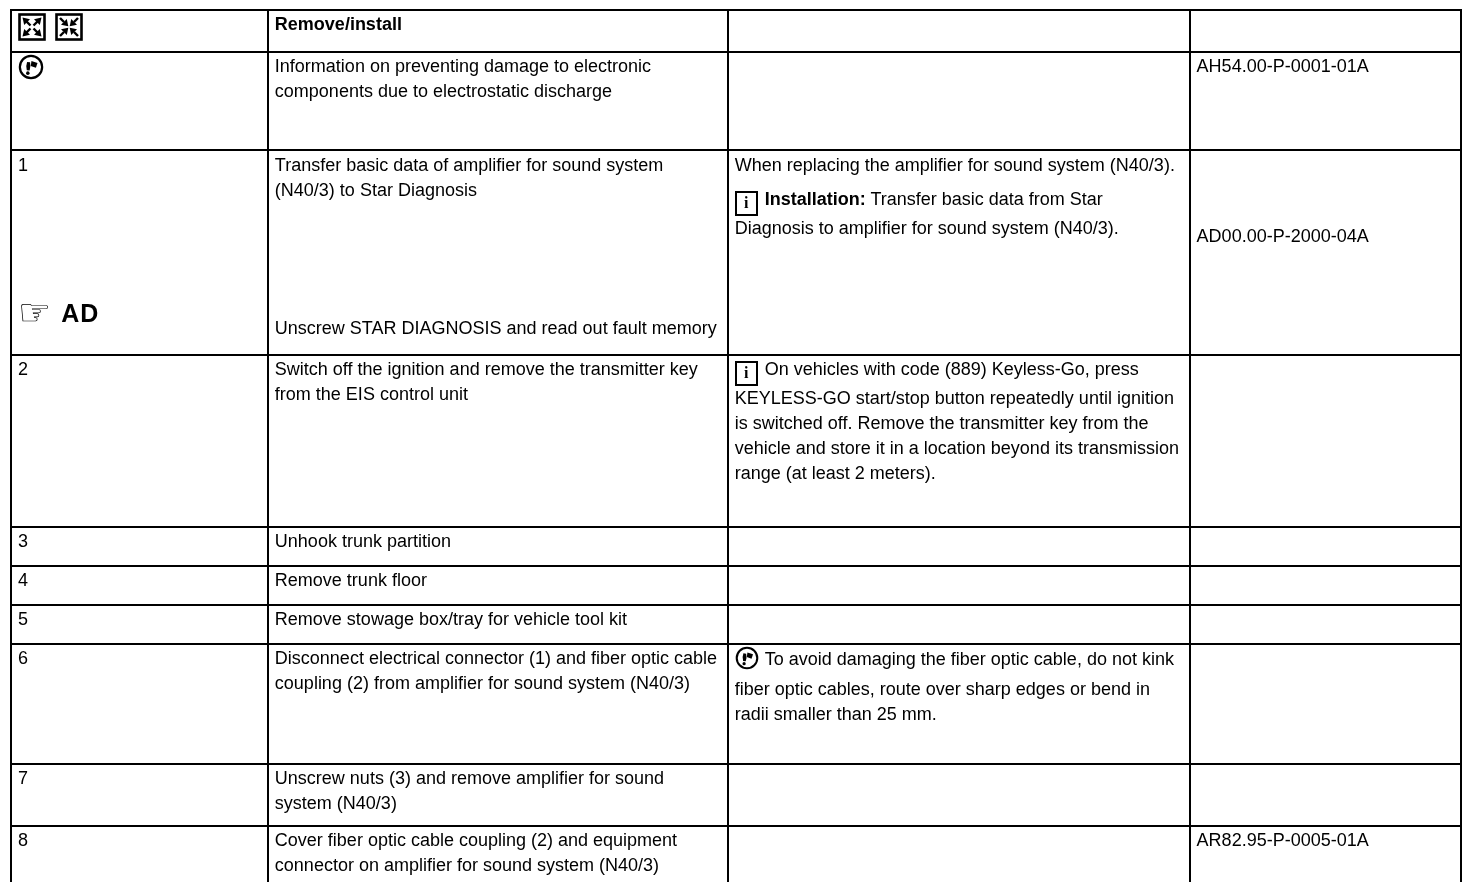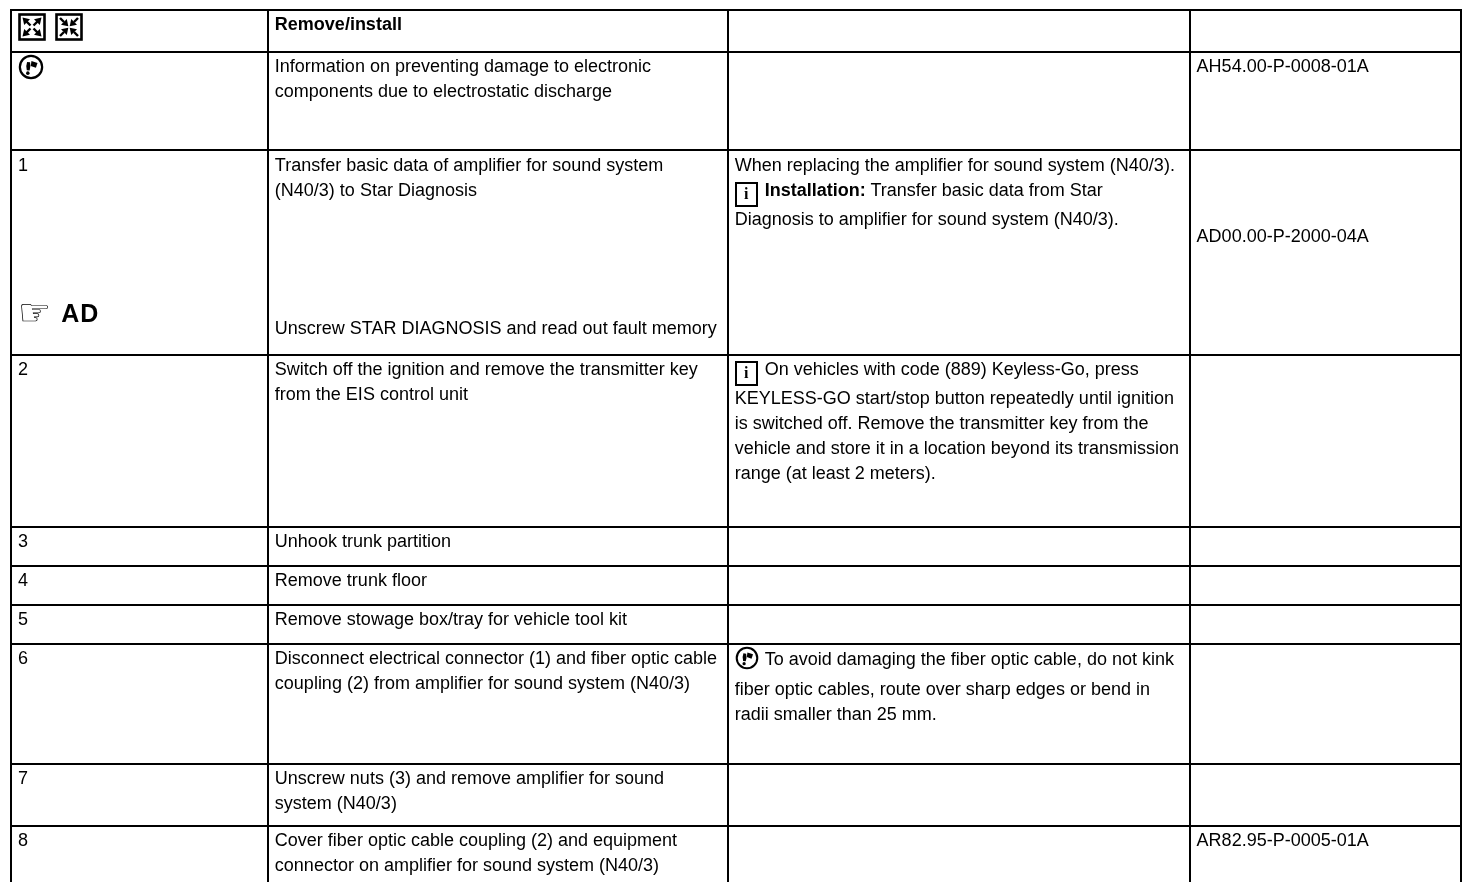--- a/index.html
+++ b/index.html
@@ -34,21 +34,21 @@
   .hand-label{font-weight:bold;font-size:25px;letter-spacing:1px;margin-left:10px}
   .code{white-space:nowrap}
   .code-bottom{margin-bottom:22px}
   .ibox{
     display:inline-block;width:19px;height:21px;border:2.5px solid #000;
     font-family:"Liberation Serif",serif;font-weight:bold;font-size:16px;
     line-height:20px;text-align:center;margin-right:7px;vertical-align:-3px;
   }
   .circ-icon{display:inline-block;vertical-align:-5px;margin-right:6px}
   .note-p{margin:0}
-  .note-p + .note-p{}
+  .note-p + .note-p{margin-top:9px}
   .b{font-weight:bold}
 </style>
 </head>
 <body>
 
 <table class="proc">
   <colgroup>
       <col class="c1">
       <col class="c2">
       <col class="c3">
@@ -111,21 +111,21 @@
           <circle cx="10.6" cy="20.6" r="1.9" fill="#000"></circle>
           <path d="M14.5 7.5 l6.5 2.2 -1.7 5.2 -5.6 -2 z" fill="#000"></path>
         </svg>
       </span>
     </td>
     <td>
       <span>Information on preventing damage to electronic components due to electrostatic discharge</span>
     </td>
     <td></td>
     <td>
-      <span class="code">AH54.00-P-0008-01A</span>
+      <span class="code">AH54.00-P-0001-01A</span>
     </td>
   </tr>
 
   <tr class="r1">
     <td>
       <div class="stack">
         <div>1</div>
         <div class="bottom">
           <span class="hand-ref">
             <span class="hand-glyph">☞</span>

